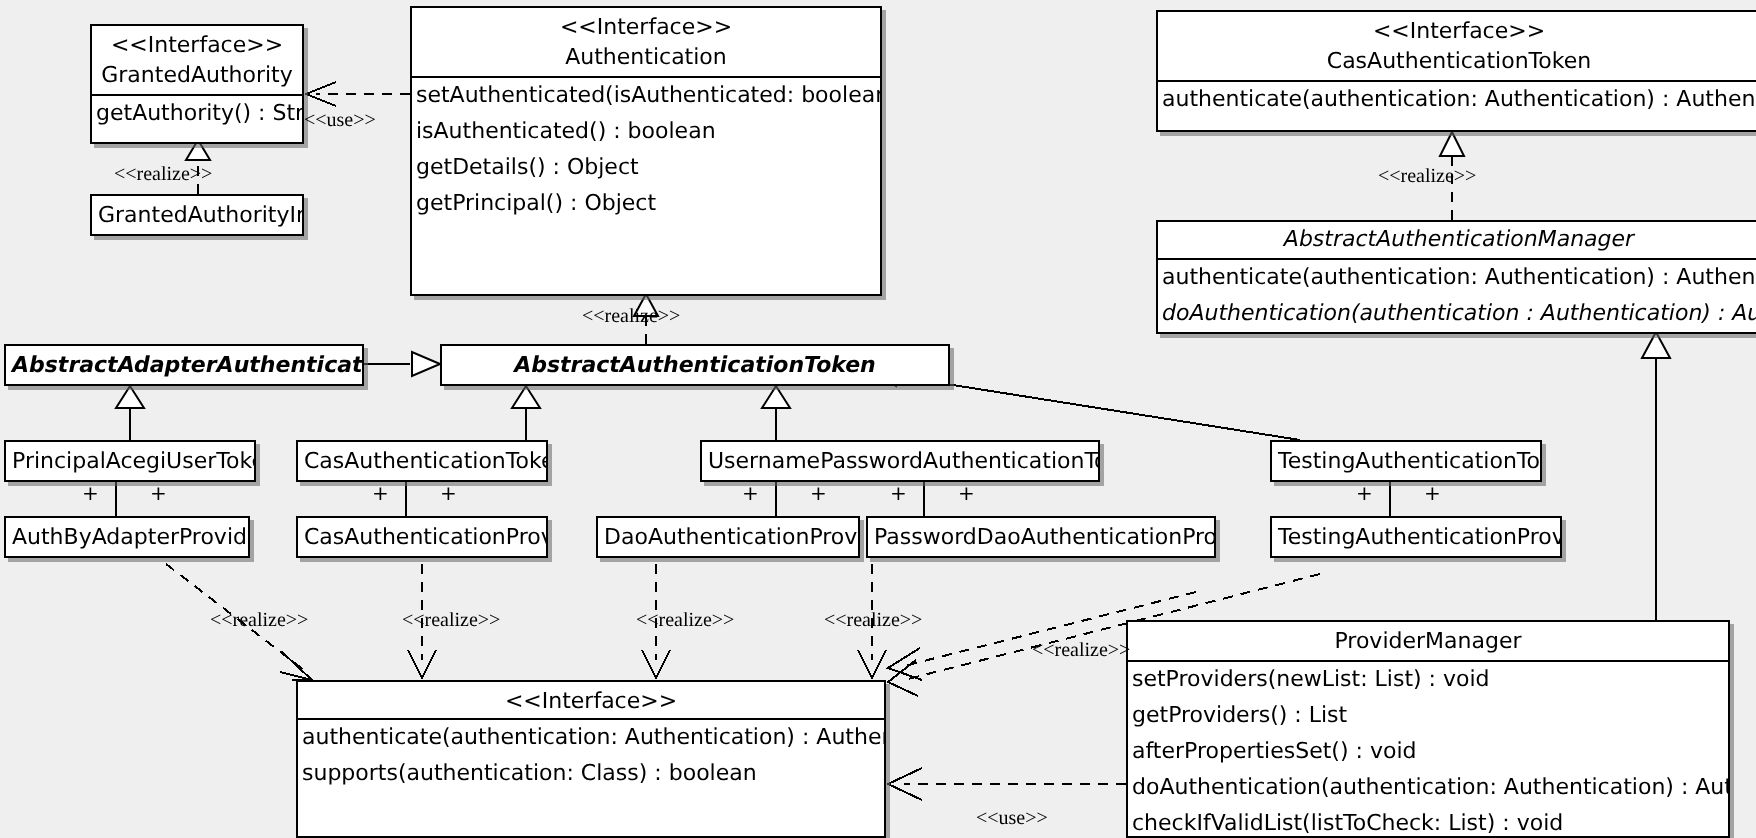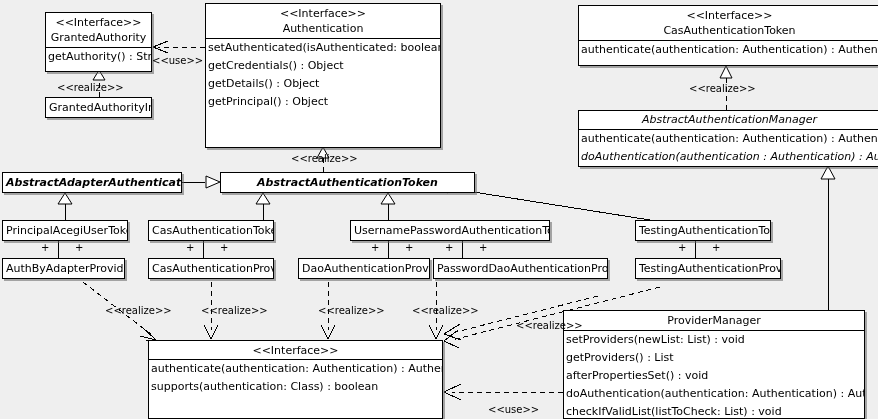--- a/index.html
+++ b/index.html
@@ -63,20 +63,21 @@
     overflow: hidden;
     padding: 0 3px;
   }
   .edge-label {
     position: absolute;
     font-size: 10px;
     line-height: 11px;
     white-space: nowrap;
     color: #000;
     background: transparent;
+    font-family: Liberation Serif, serif;
   }
   .plus {
     position: absolute;
     font-size: 10px;
     line-height: 10px;
     color: #000;
   }
   svg.lines {
     position: absolute;
     left: 0; top: 0;
@@ -191,21 +192,21 @@
     <div class="single">GrantedAuthorityImpl</div>
   </div>
 
   <div class="uml-box" style="left:205px; top:3px; width:236px; height:145px;">
     <div class="hdr">
       <div class="stereo">&lt;&lt;Interface&gt;&gt;</div>
       <div class="cname">Authentication</div>
     </div>
     <div class="sep ops">
       <div class="op">setAuthenticated(isAuthenticated: boolean) : void</div>
-      <div class="op">getCredentials() : Object</div>
+      <div class="op">isAuthenticated() : boolean</div>
       <div class="op">getDetails() : Object</div>
       <div class="op">getPrincipal() : Object</div>
     </div>
   </div>
 
   <div class="uml-box" style="left:578px; top:5px; width:303px; height:61px;">
     <div class="hdr">
       <div class="stereo">&lt;&lt;Interface&gt;&gt;</div>
       <div class="cname">CasAuthenticationToken</div>
     </div>

